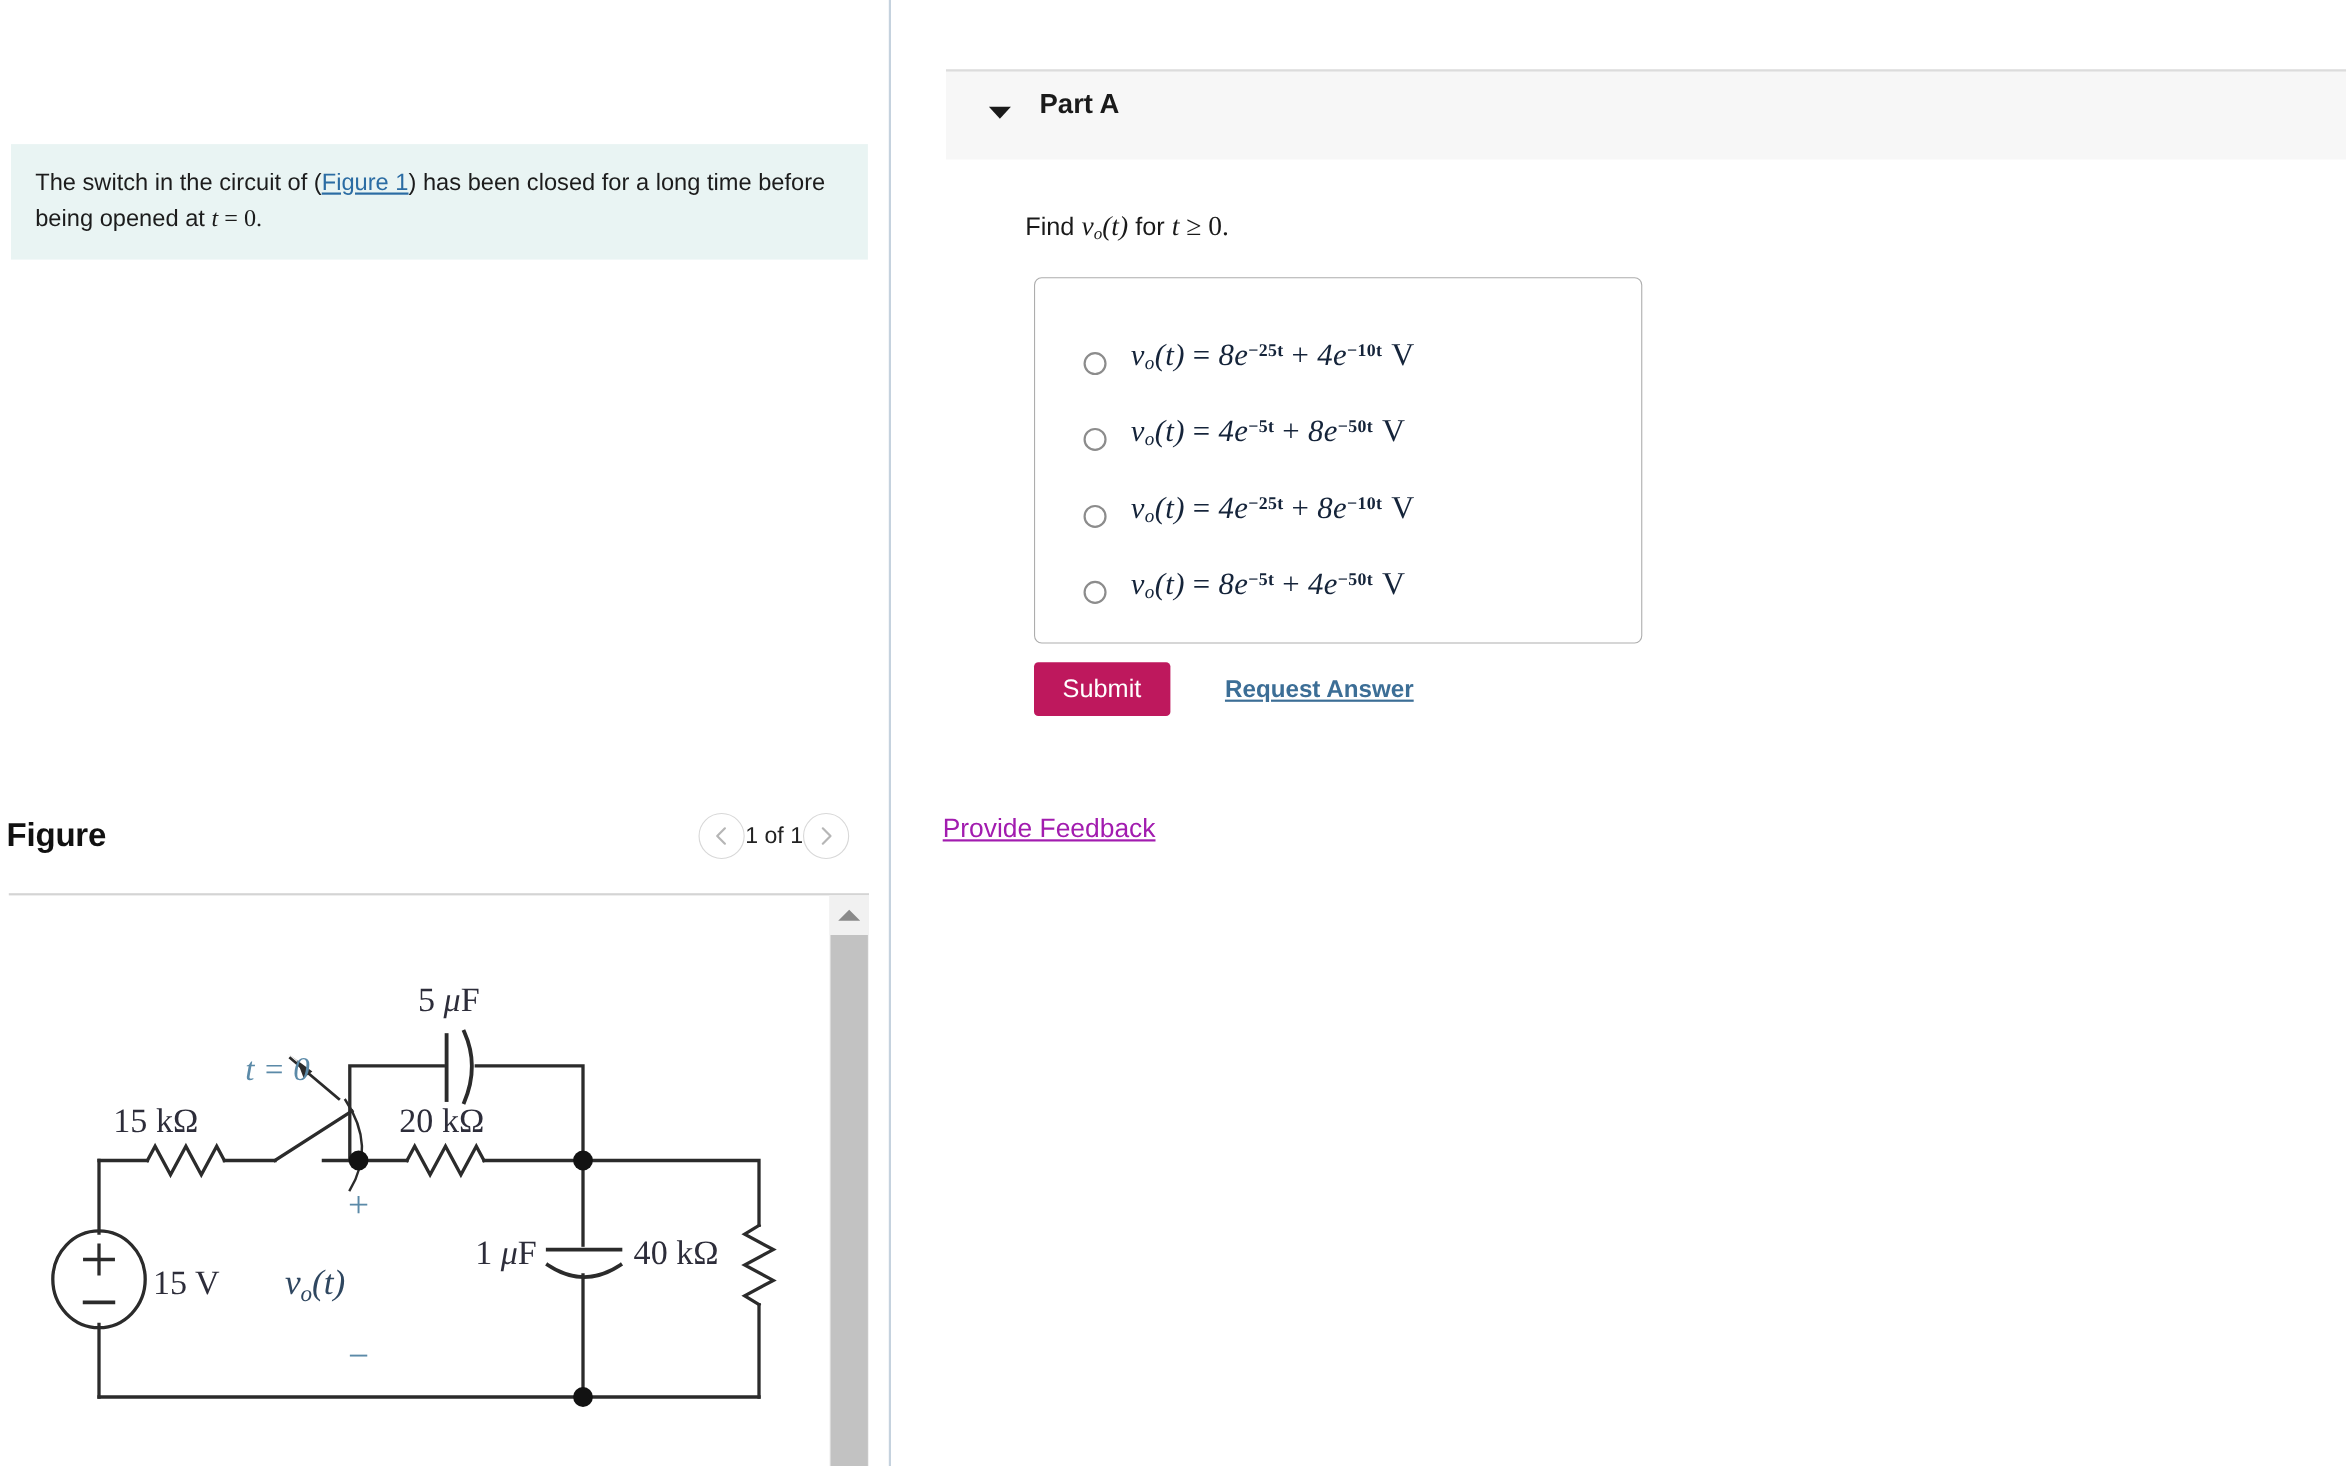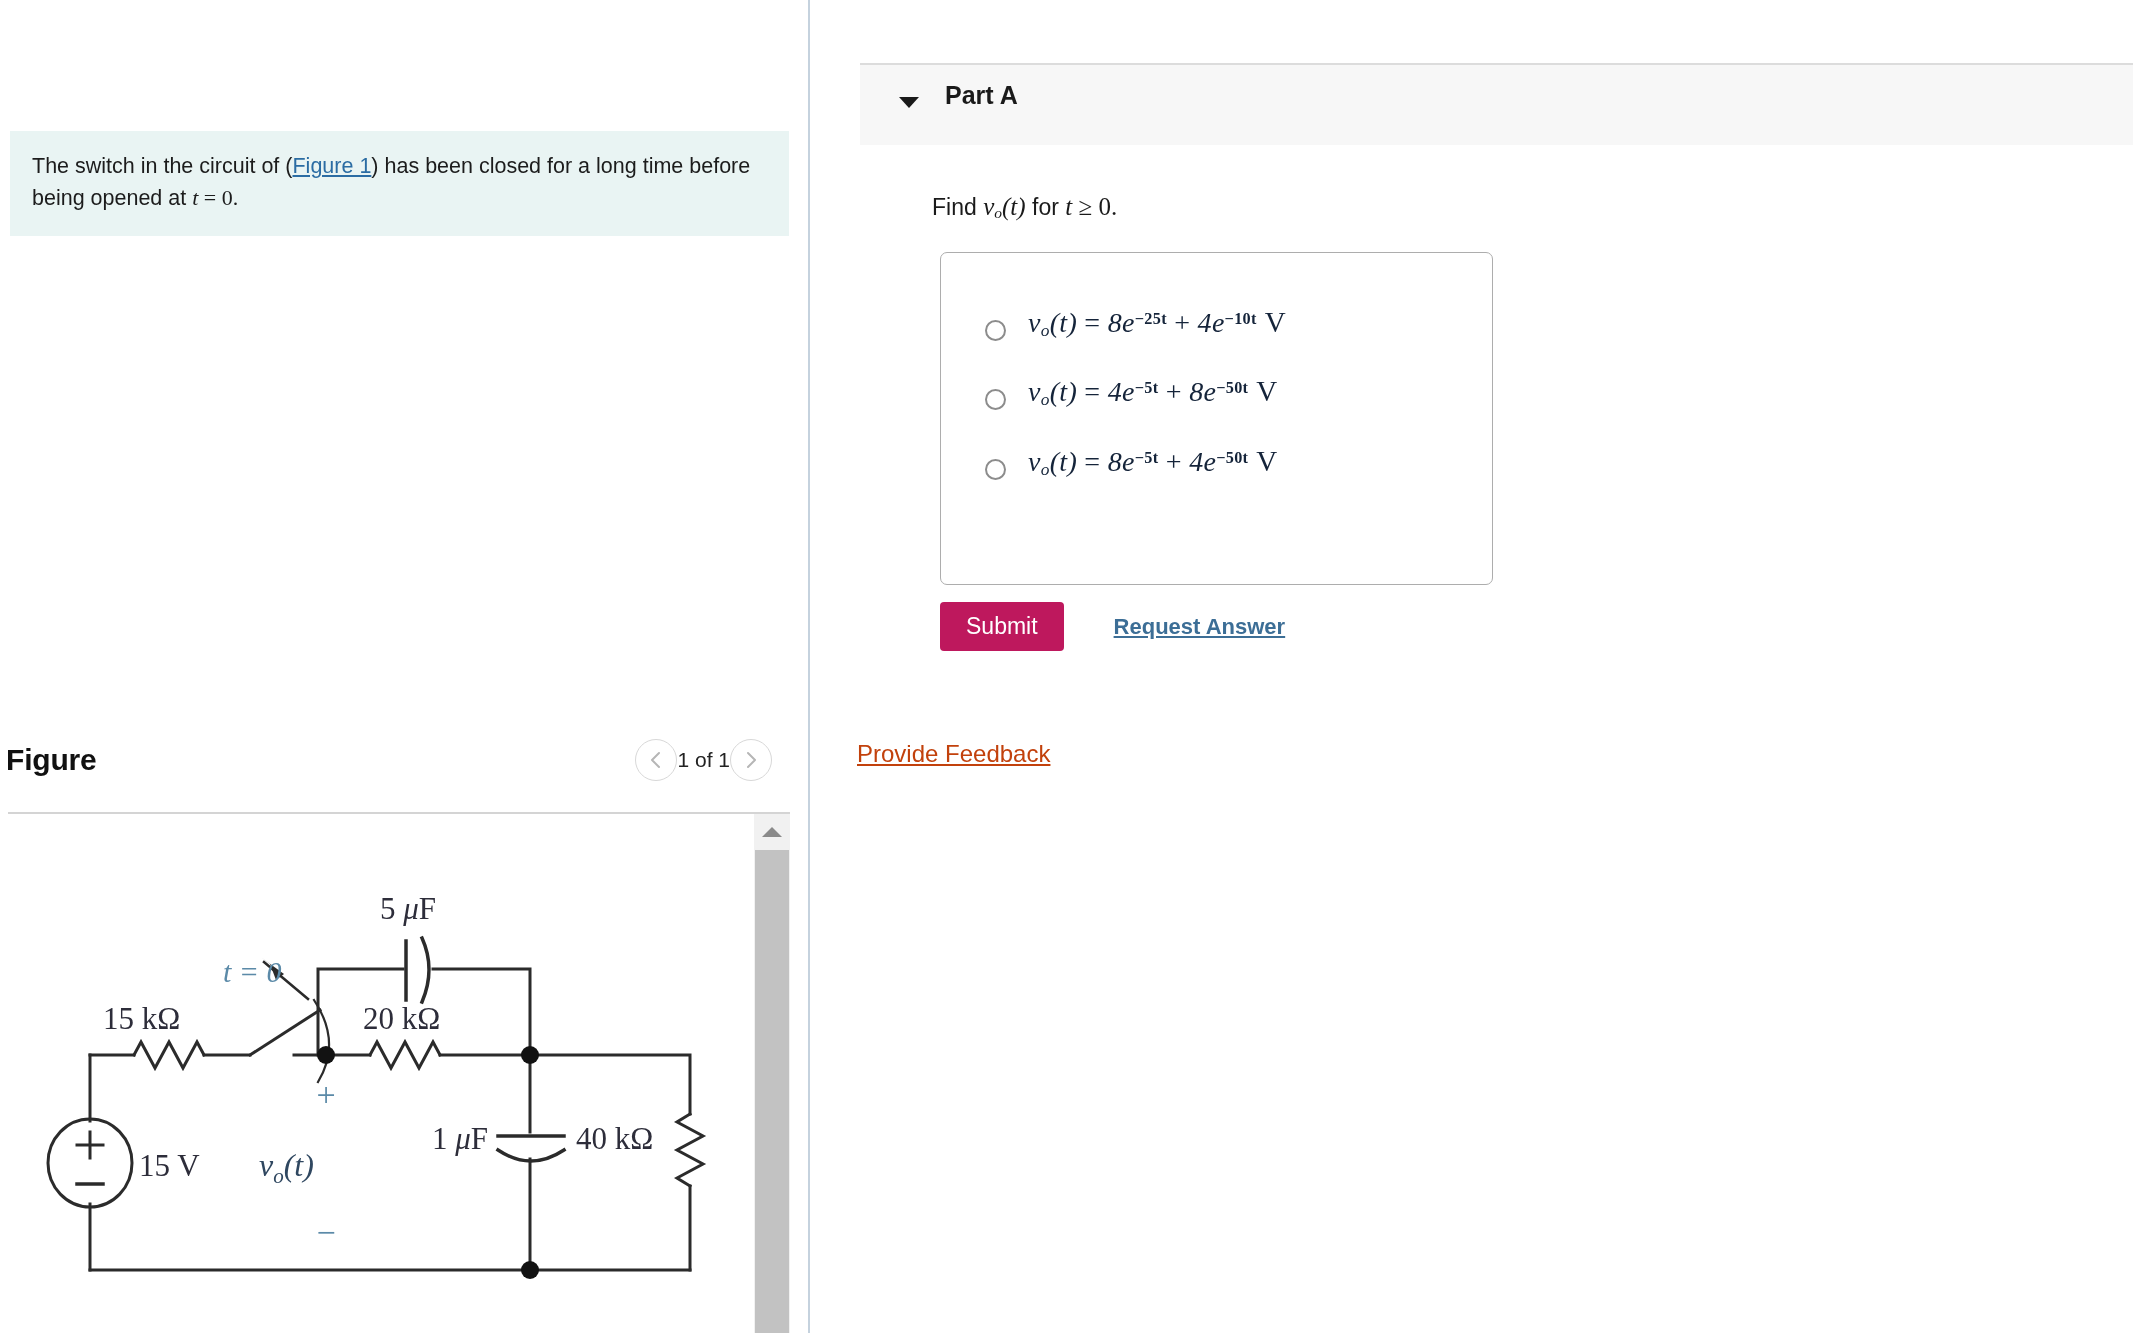--- a/index.html
+++ b/index.html
@@ -275,21 +275,21 @@
     color: #3c6e96;
     font-size: 22px;
     font-weight: bold;
     text-decoration: underline;
     cursor: pointer;
   }
   .provide-feedback {
     position: absolute;
     left: 47px;
     top: 740px;
-    color: #c2410c;
+    color: #a21caf;
     font-size: 24px;
     text-decoration: underline;
     cursor: pointer;
   }
 </style>
 </head>
 <body>
 
 <div class="page">
 
@@ -423,20 +423,26 @@
         </span>
       </div>
 
       <div class="choice">
         <span class="radio"></span>
         <span class="choice-math">
           <i>v</i><sub>o</sub><i>(t)</i> = <i>4e</i><sup>−5t</sup> + <i>8e</i><sup>−50t</sup><span class="vunit">V</span>
         </span>
       </div>
 
+      <div class="choice">
+        <span class="radio"></span>
+        <span class="choice-math">
+          <i>v</i><sub>o</sub><i>(t)</i> = <i>4e</i><sup>−25t</sup> + <i>8e</i><sup>−10t</sup><span class="vunit">V</span>
+        </span>
+      </div>
 
       <div class="choice">
         <span class="radio"></span>
         <span class="choice-math">
           <i>v</i><sub>o</sub><i>(t)</i> = <i>8e</i><sup>−5t</sup> + <i>4e</i><sup>−50t</sup><span class="vunit">V</span>
         </span>
       </div>
     </div>
 
     <div class="submit-row">

